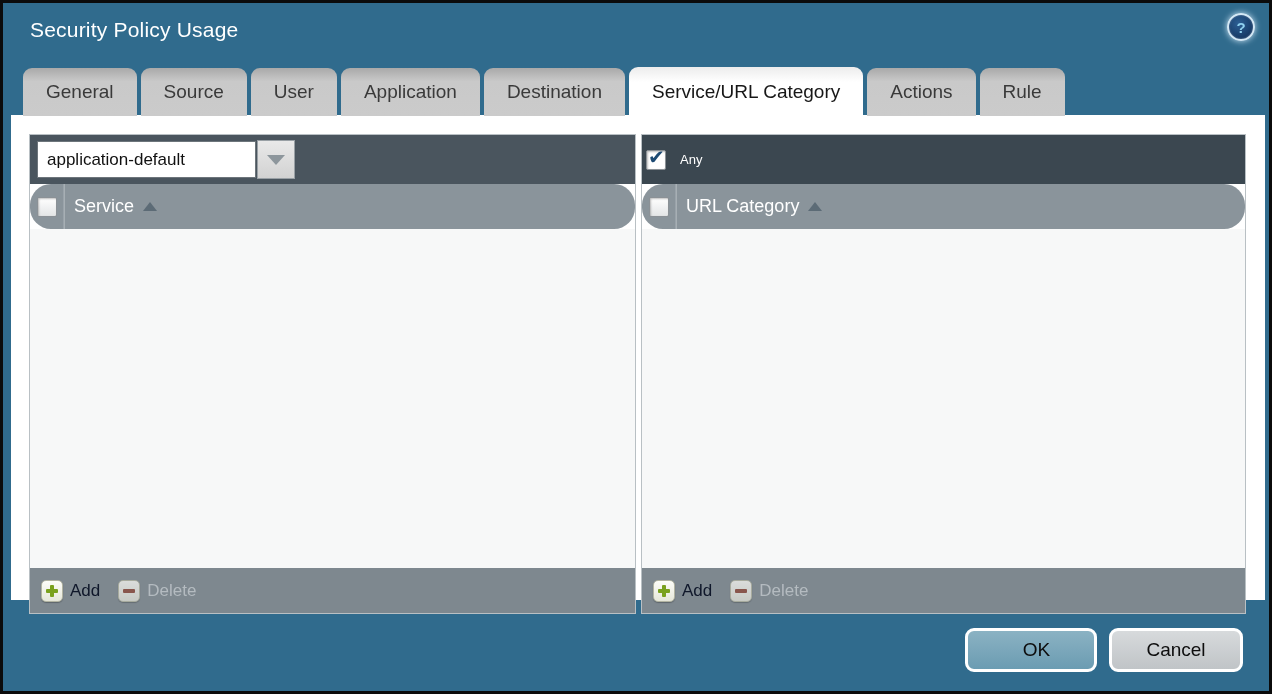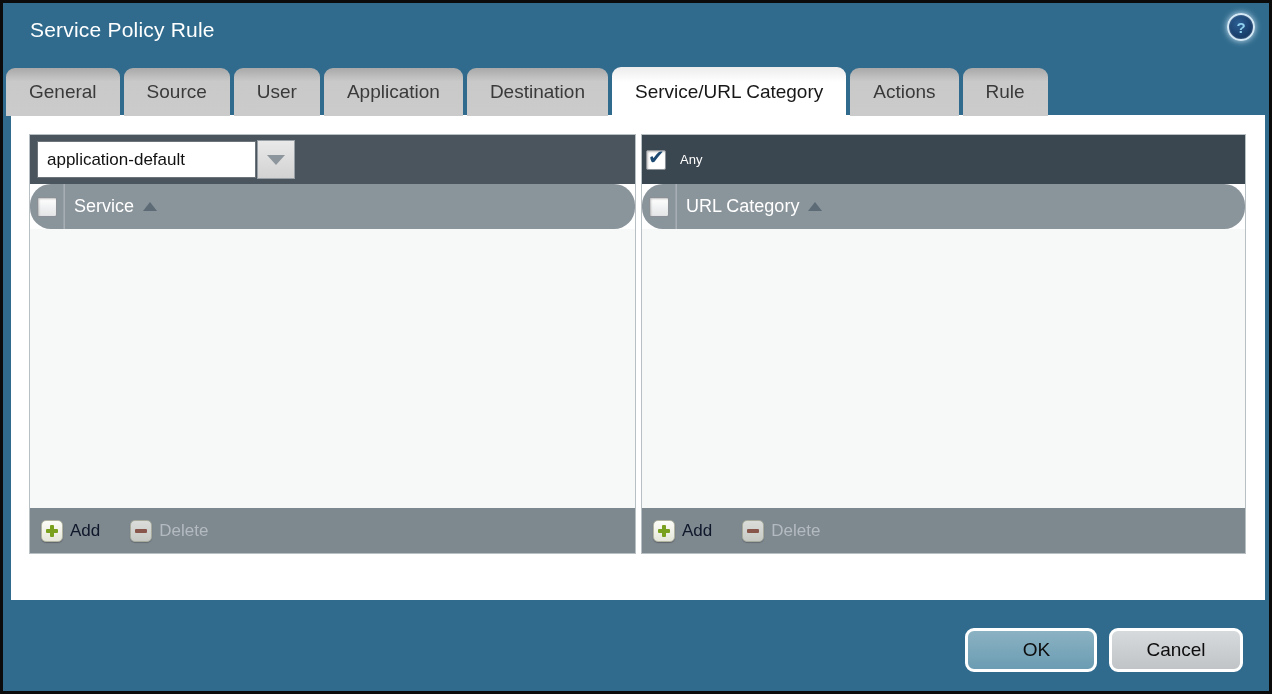--- a/index.html
+++ b/index.html
@@ -22,42 +22,42 @@
     width:28px; height:28px; border-radius:50%;
     background:radial-gradient(circle at 40% 35%, #2c5f94, #173a66 70%);
     border:2px solid #d4e8f5;
     box-shadow:0 0 6px rgba(220,240,255,.9), inset 0 0 2px rgba(255,255,255,.4);
     display:flex; align-items:center; justify-content:center;
     color:#8fd0ef; font-size:15px; font-weight:bold; cursor:pointer;
   }
 
   
   .tabstrip {
-    position:absolute; left:3px; top:64px; right:8px; height:49px;
+    position:absolute; left:20px; top:64px; right:8px; height:49px;
     display:flex; align-items:flex-end; gap:4px; z-index:2;
   }
   .tab {
     height:48px; padding:0 23px;
     display:flex; align-items:center;
     background:linear-gradient(180deg,#a9a9a9 0%,#c9c9c9 28%,#cbcbcb 100%);
     border-radius:9px 9px 0 0;
     font-size:19px; color:#3a3a3a; white-space:nowrap; cursor:pointer;
   }
   .tab.active {
     background:linear-gradient(180deg,#ececec 0%,#ffffff 30%,#ffffff 100%);
     color:#171717; height:50px; margin-bottom:-1px;
   }
 
   
   .content {
     position:absolute; left:8px; top:112px; width:1254px; height:485px;
     background:#ffffff; z-index:1;
   }
   .panel {
-    position:absolute; top:19px; height:420px;
+    position:absolute; top:19px; height:480px;
     display:flex; flex-direction:column;
     border:1px solid #b9c0c4;
   }
   .panel.left  { left:18px;  width:607px; }
   .panel.right { left:630px; width:605px; }
 
   .panel-topbar {
     height:49px; flex:0 0 49px;
     display:flex; align-items:center; padding-left:6px;
   }
@@ -142,21 +142,21 @@
   .tool-icon.plus::after  { left:8px; top:4px; width:4px;  height:12px; }
   .tool-icon.minus { background:linear-gradient(180deg,#f2f2ee,#dadbd2); }
   .tool-icon.minus::before {
     content:""; position:absolute; left:4px; top:8px; width:12px; height:4px;
     background:#8c4a3c; border-radius:1px;
   }
   .tool-label { margin-left:7px; font-size:17px; }
   .tool-btn.enabled  .tool-label { color:#0f172a; }
   .tool-btn.disabled .tool-label { color:#b4bbc0; }
   .tool-btn.disabled .tool-icon  { opacity:.8; }
-  .tool-btn.disabled { cursor:default;margin-left:12px; }
+  .tool-btn.disabled { cursor:default; }
 
   
   .btn {
     position:absolute; top:625px; height:44px;
     border:3px solid #ffffff; border-radius:9px;
     font-size:19px; color:#0d0d0d;
     display:flex; align-items:center; justify-content:center;
     cursor:pointer; font-family:"Liberation Sans", sans-serif;
   }
   .btn-ok {
@@ -165,21 +165,21 @@
     padding-left:11px;
   }
   .btn-cancel {
     left:1106px; width:134px;
     background:linear-gradient(180deg,#d7dadc 0%,#c0c4c7 100%);
   }
 </style>
 </head>
 <body>
 
-<div class="dlg-title">Service Policy Rule</div>
+<div class="dlg-title">Security Policy Usage</div>
 <div class="help-btn">?</div>
 
 <div class="tabstrip">
   <div class="tab">General</div>
   <div class="tab">Source</div>
   <div class="tab">User</div>
   <div class="tab">Application</div>
   <div class="tab">Destination</div>
   <div class="tab active">Service/URL Category</div>
   <div class="tab">Actions</div>

